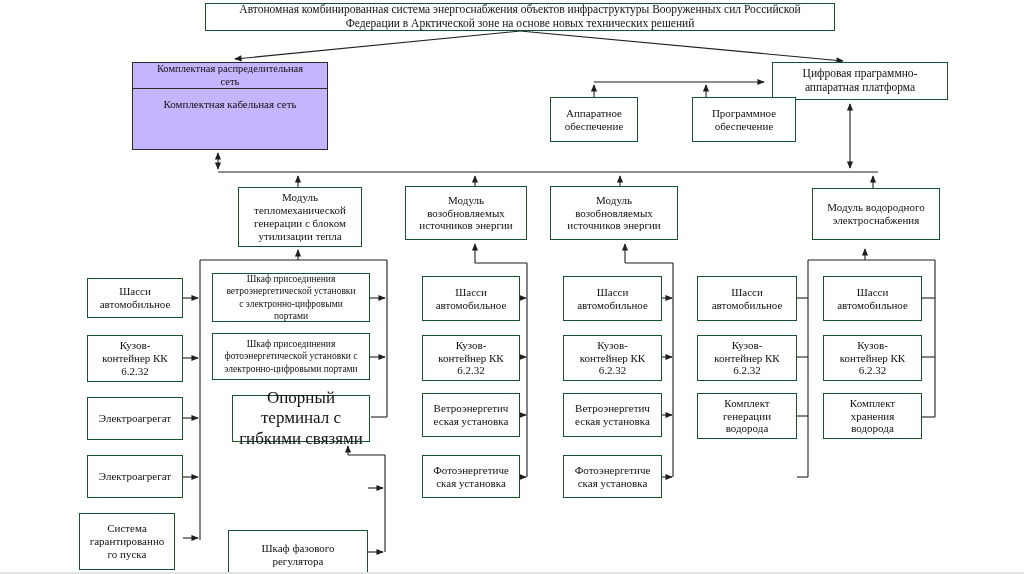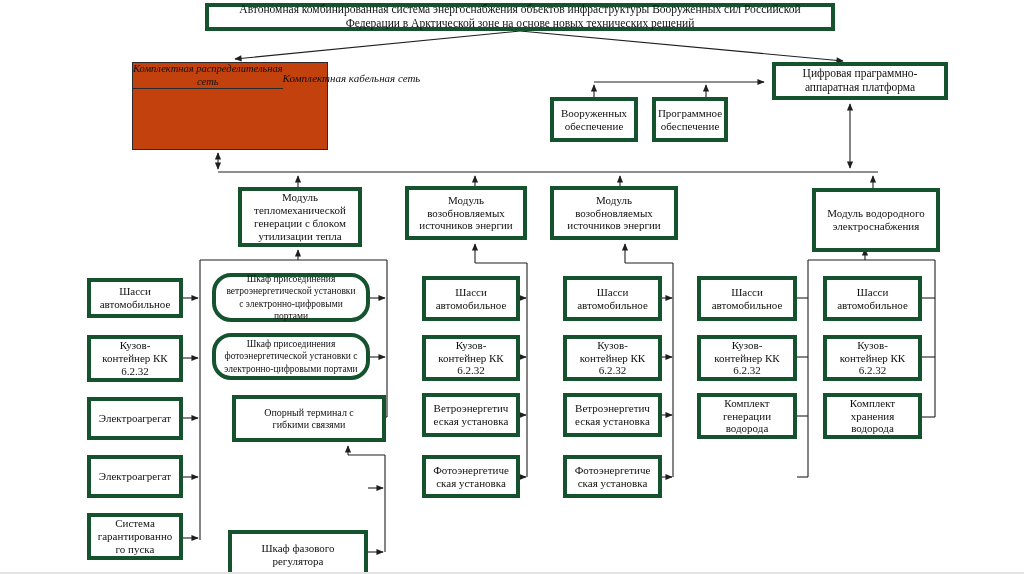--- a/index.html
+++ b/index.html
@@ -3,27 +3,27 @@
 <meta charset="utf-8">
 <style>
   html,body{margin:0;padding:0;background:#fff;}
   #canvas{
     position:relative;width:1024px;height:574px;overflow:hidden;background:#fff;
     font-family:"Liberation Serif","DejaVu Serif",serif;color:#111;
   }
   #wires{position:absolute;left:0;top:0;width:1024px;height:574px;}
   #wires line{stroke:#1f1f1f;stroke-width:1.1;}
   .box{
-    position:absolute;box-sizing:border-box;border:4px solid #14532d;background:#fff;
+    position:absolute;box-sizing:border-box;border:1px solid #14532d;background:#fff;
     display:flex;align-items:center;justify-content:center;text-align:center;
     white-space:pre-line;padding:1px 2px;font-size:11px;line-height:1.18;
   }
   .f12{font-size:11.5px;}
-  .small{font-size:9.5px;line-height:1.3;border-radius:19px;}
-  .stack{position:absolute;box-sizing:border-box;border:1px solid #2a2a2a;background:#c2410c;display:flex;flex-direction:row;font-style:italic;}
+  .small{font-size:9.5px;line-height:1.3;}
+  .stack{position:absolute;box-sizing:border-box;border:1px solid #2a2a2a;background:#c4b5fd;display:flex;flex-direction:column;}
   .kru-cell{box-sizing:border-box;border-bottom:1px solid #2a2a2a;display:flex;align-items:center;justify-content:center;text-align:center;white-space:pre-line;flex:none;}
   .kru-cell:last-child{border-bottom:none;}
   #bottom-edge{position:absolute;left:0;top:572px;width:1024px;height:2px;background:#e3e3e3;}
 </style>
 </head>
 <body>
 
 <div id="canvas">
 
   <svg id="wires" viewBox="0 0 1024 574">
@@ -101,57 +101,57 @@
 Федерации в Арктической зоне на основе новых технических решений</div>
 
   <div class="stack" style="left:132px;top:62px;width:196px;height:88px;">
     <div class="kru-cell" style="height:26px;font-size:10.5px;line-height:1.15;">Комплектная распределительная
 сеть</div>
     <div class="kru-cell" style="height:30px;font-size:11px;">Комплектная кабельная сеть</div>
   </div>
 
   <div class="box f12" style="left:772px;top:62px;width:176px;height:38px;">Цифровая праграммно-
 аппаратная платформа</div>
-  <div class="box" style="left:550px;top:97px;width:88px;height:45px;">Вооруженных
+  <div class="box" style="left:550px;top:97px;width:88px;height:45px;">Аппаратное
 обеспечение</div>
-  <div class="box" style="left:652px;top:97px;width:76px;height:45px;">Программное
+  <div class="box" style="left:692px;top:97px;width:104px;height:45px;">Программное
 обеспечение</div>
 
   <div class="box" style="left:238px;top:187px;width:124px;height:60px;">Модуль
 тепломеханической
 генерации с блоком
 утилизации тепла</div>
   <div class="box" style="left:405px;top:186px;width:122px;height:54px;">Модуль
 возобновляемых
 источников энергии</div>
   <div class="box" style="left:550px;top:186px;width:128px;height:54px;">Модуль
 возобновляемых
 источников энергии</div>
-  <div class="box" style="left:812px;top:188px;width:128px;height:64px;">Модуль водородного
+  <div class="box" style="left:812px;top:188px;width:128px;height:52px;">Модуль водородного
 электроснабжения</div>
 
   <div class="box" style="left:87px;top:278px;width:96px;height:40px;">Шасси
 автомобильное</div>
   <div class="box" style="left:87px;top:335px;width:96px;height:47px;">Кузов-
 контейнер КК
 6.2.32</div>
   <div class="box" style="left:87px;top:397px;width:96px;height:43px;">Электроагрегат</div>
   <div class="box" style="left:87px;top:455px;width:96px;height:43px;">Электроагрегат</div>
-  <div class="box" style="left:87px;top:513px;width:96px;height:47px;">Система
+  <div class="box" style="left:79px;top:513px;width:96px;height:57px;">Система
 гарантированно
 го пуска</div>
 
   <div class="box small" style="left:212px;top:273px;width:158px;height:49px;">Шкаф присоединения
 ветроэнергетической установки
 с электронно-цифровыми
 портами</div>
   <div class="box small" style="left:212px;top:333px;width:158px;height:47px;">Шкаф присоединения
 фотоэнергетической установки с
 электронно-цифровыми портами</div>
-  <div class="box" style="left:232px;top:395px;width:154px;height:47px;font-size:10px;">Опорный терминал с
+  <div class="box" style="left:232px;top:395px;width:138px;height:47px;font-size:17px;">Опорный терминал с
 гибкими связями</div>
   <div class="box" style="left:228px;top:530px;width:140px;height:50px;">Шкаф фазового
 регулятора</div>
 
   <div class="box" style="left:422px;top:276px;width:98px;height:45px;">Шасси
 автомобильное</div>
   <div class="box" style="left:422px;top:335px;width:98px;height:46px;">Кузов-
 контейнер КК
 6.2.32</div>
   <div class="box" style="left:422px;top:393px;width:98px;height:44px;">Ветроэнергетич

